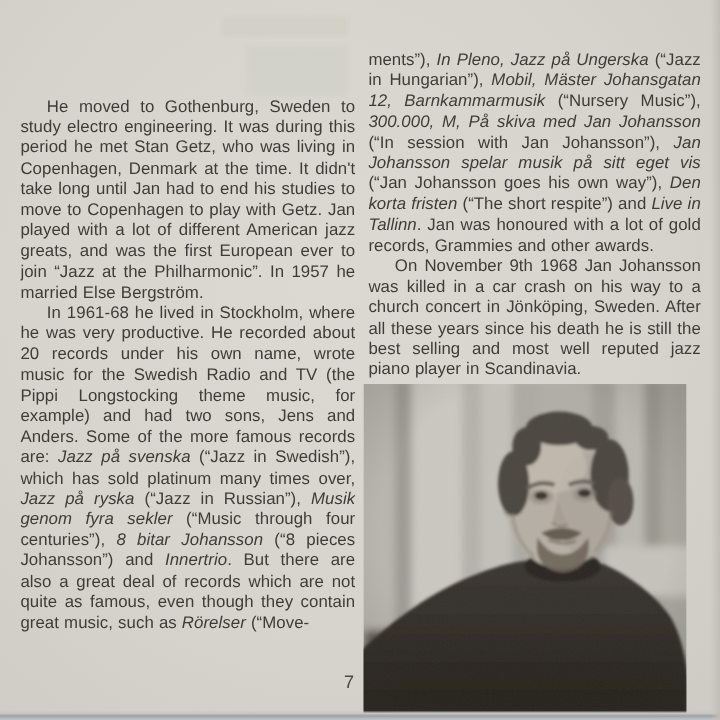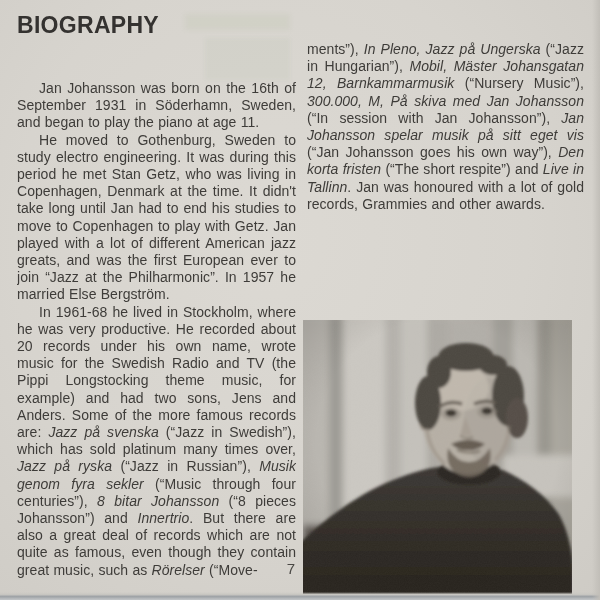--- a/index.html
+++ b/index.html
@@ -39,32 +39,31 @@
   .edge-right {
     position:absolute; right:0; top:0; width:8px; height:600px;
     background:linear-gradient(to left, #c1beb8, rgba(0,0,0,0));
   }
 </style>
 </head>
 <body>
 
 <div class="page">
 
-  <h1 class="heading">BIOGRAPHY</h1>
 
   <div class="ghost ghost1"></div>
   <div class="ghost ghost2"></div>
 
   <div class="col col-left">
-      <p class="indent"><span>Jan Johansson was born on the 16th of September 1931 in Söderhamn, Sweden, and began to play the piano at age 11.</span></p>
       <p class="indent"><span>He moved to Gothenburg, Sweden to study electro engineering. It was during this period he met Stan Getz, who was living in Copenhagen, Denmark at the time. It didn't take long until Jan had to end his studies to move to Copenhagen to play with Getz. Jan played with a lot of different American jazz greats, and was the first European ever to join “Jazz at the Philharmonic”. In 1957 he married Else Bergström.</span></p>
       <p class="indent"><span>In 1961-68 he lived in Stockholm, where he was very productive. He recorded about 20 records under his own name, wrote music for the Swedish Radio and TV (the Pippi Longstocking theme music, for example) and had two sons, Jens and Anders. Some of the more famous records are: </span><span class="it">Jazz på svenska</span><span> (“Jazz in Swedish”), which has sold platinum many times over, </span><span class="it">Jazz på ryska</span><span> (“Jazz in Russian”), </span><span class="it">Musik genom fyra sekler</span><span> (“Music through four centuries”), </span><span class="it">8 bitar Johansson</span><span> (“8 pieces Johansson”) and </span><span class="it">Innertrio</span><span>. But there are also a great deal of records which are not quite as famous, even though they contain great music, such as </span><span class="it">Rörelser</span><span> (“Move-</span></p>
     </div>
   <div class="col col-right">
       <p class=""><span>ments”), </span><span class="it">In Pleno, Jazz på Ungerska</span><span> (“Jazz in Hungarian”), </span><span class="it">Mobil, Mäster Johansgatan 12, Barnkammarmusik</span><span> (“Nursery Music”), </span><span class="it">300.000, M, På skiva med Jan Johansson</span><span> (“In session with Jan Johansson”), </span><span class="it">Jan Johansson spelar musik på sitt eget vis</span><span> (“Jan Johansson goes his own way”), </span><span class="it">Den korta fristen</span><span> (“The short respite”) and </span><span class="it">Live in Tallinn</span><span>. Jan was honoured with a lot of gold records, Grammies and other awards.</span></p>
+      <p class="indent"><span>On November 9th 1968 Jan Johansson was killed in a car crash on his way to a church concert in Jönköping, Sweden. After all these years since his death he is still the best selling and most well reputed jazz piano player in Scandinavia.</span></p>
     </div>
 
   <div class="photo">
     <svg viewBox="0 0 269 274" preserveAspectRatio="none">
       <defs>
         <filter id="soft3" x="-10%" y="-10%" width="120%" height="120%">
             <feGaussianBlur stdDeviation="3.5"></feGaussianBlur>
           </filter>
         <filter id="soft1" x="-20%" y="-20%" width="140%" height="140%">
             <feGaussianBlur stdDeviation="1.4"></feGaussianBlur>

